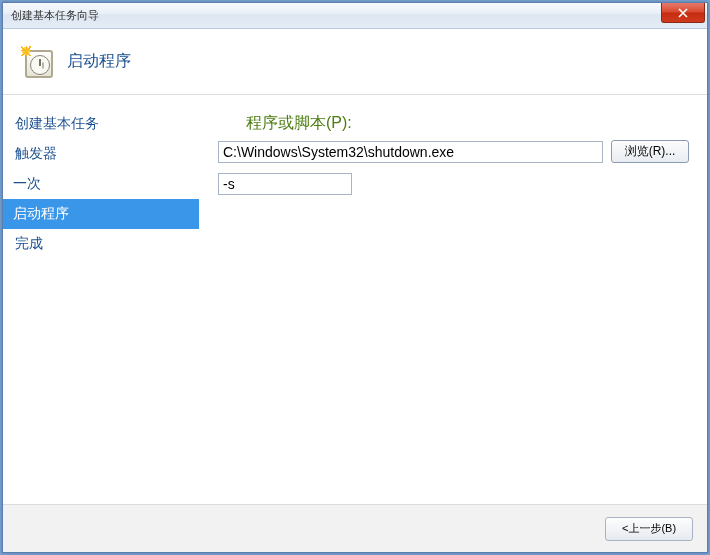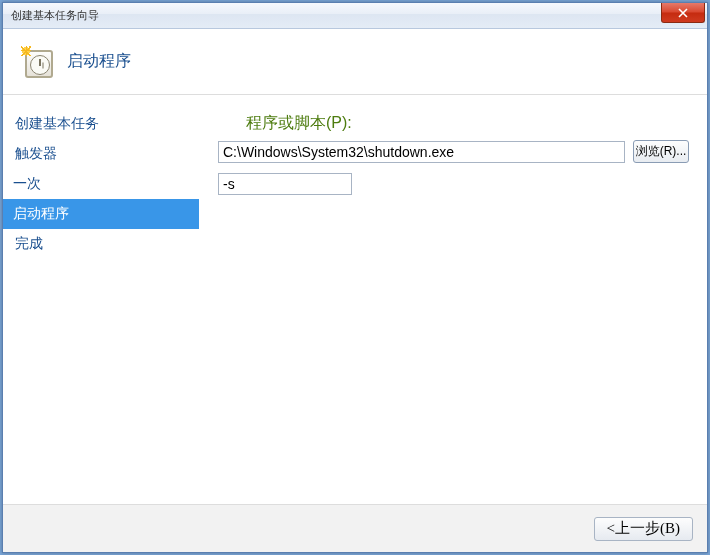--- a/index.html
+++ b/index.html
@@ -166,21 +166,21 @@
   height: 22px;
   border: 1px solid #a8b4c4;
   padding: 0 4px;
   font-size: 14px;
   font-family: inherit;
   background: #fff;
 }
 .input-program { flex: 1; }
 .browse-btn {
   height: 23px;
-  width: 56px;
+  width: 78px;
   border: 1px solid #8a9cb4;
   background: linear-gradient(to bottom, #fdfdfd, #e8ecf1);
   border-radius: 3px;
   font-size: 12px;
   cursor: pointer;
   font-family: inherit;
 }
 .row-inline {
   display: flex;
   align-items: center;
@@ -203,23 +203,23 @@
   padding-right: 14px;
   gap: 6px;
 }
 .footer-btn {
   height: 24px;
   min-width: 88px;
   padding: 0 12px;
   border: 1px solid #a8b4c4;
   background: linear-gradient(to bottom, #fdfdfd, #e6eaf0);
   border-radius: 3px;
-  font-size: 15px;
-  cursor: pointer;
-  font-family: Liberation Serif, serif;
+  font-size: 11px;
+  cursor: pointer;
+  font-family: Liberation Sans, sans-serif;
 }
 .footer-btn.default {
   border: 1px solid #5a8fd6;
   box-shadow: 0 0 2px #7fb4ec inset, 0 0 3px rgba(90,143,214,0.6);
 }
 </style>
 </head>
 <body>
 
 <div class="window">

